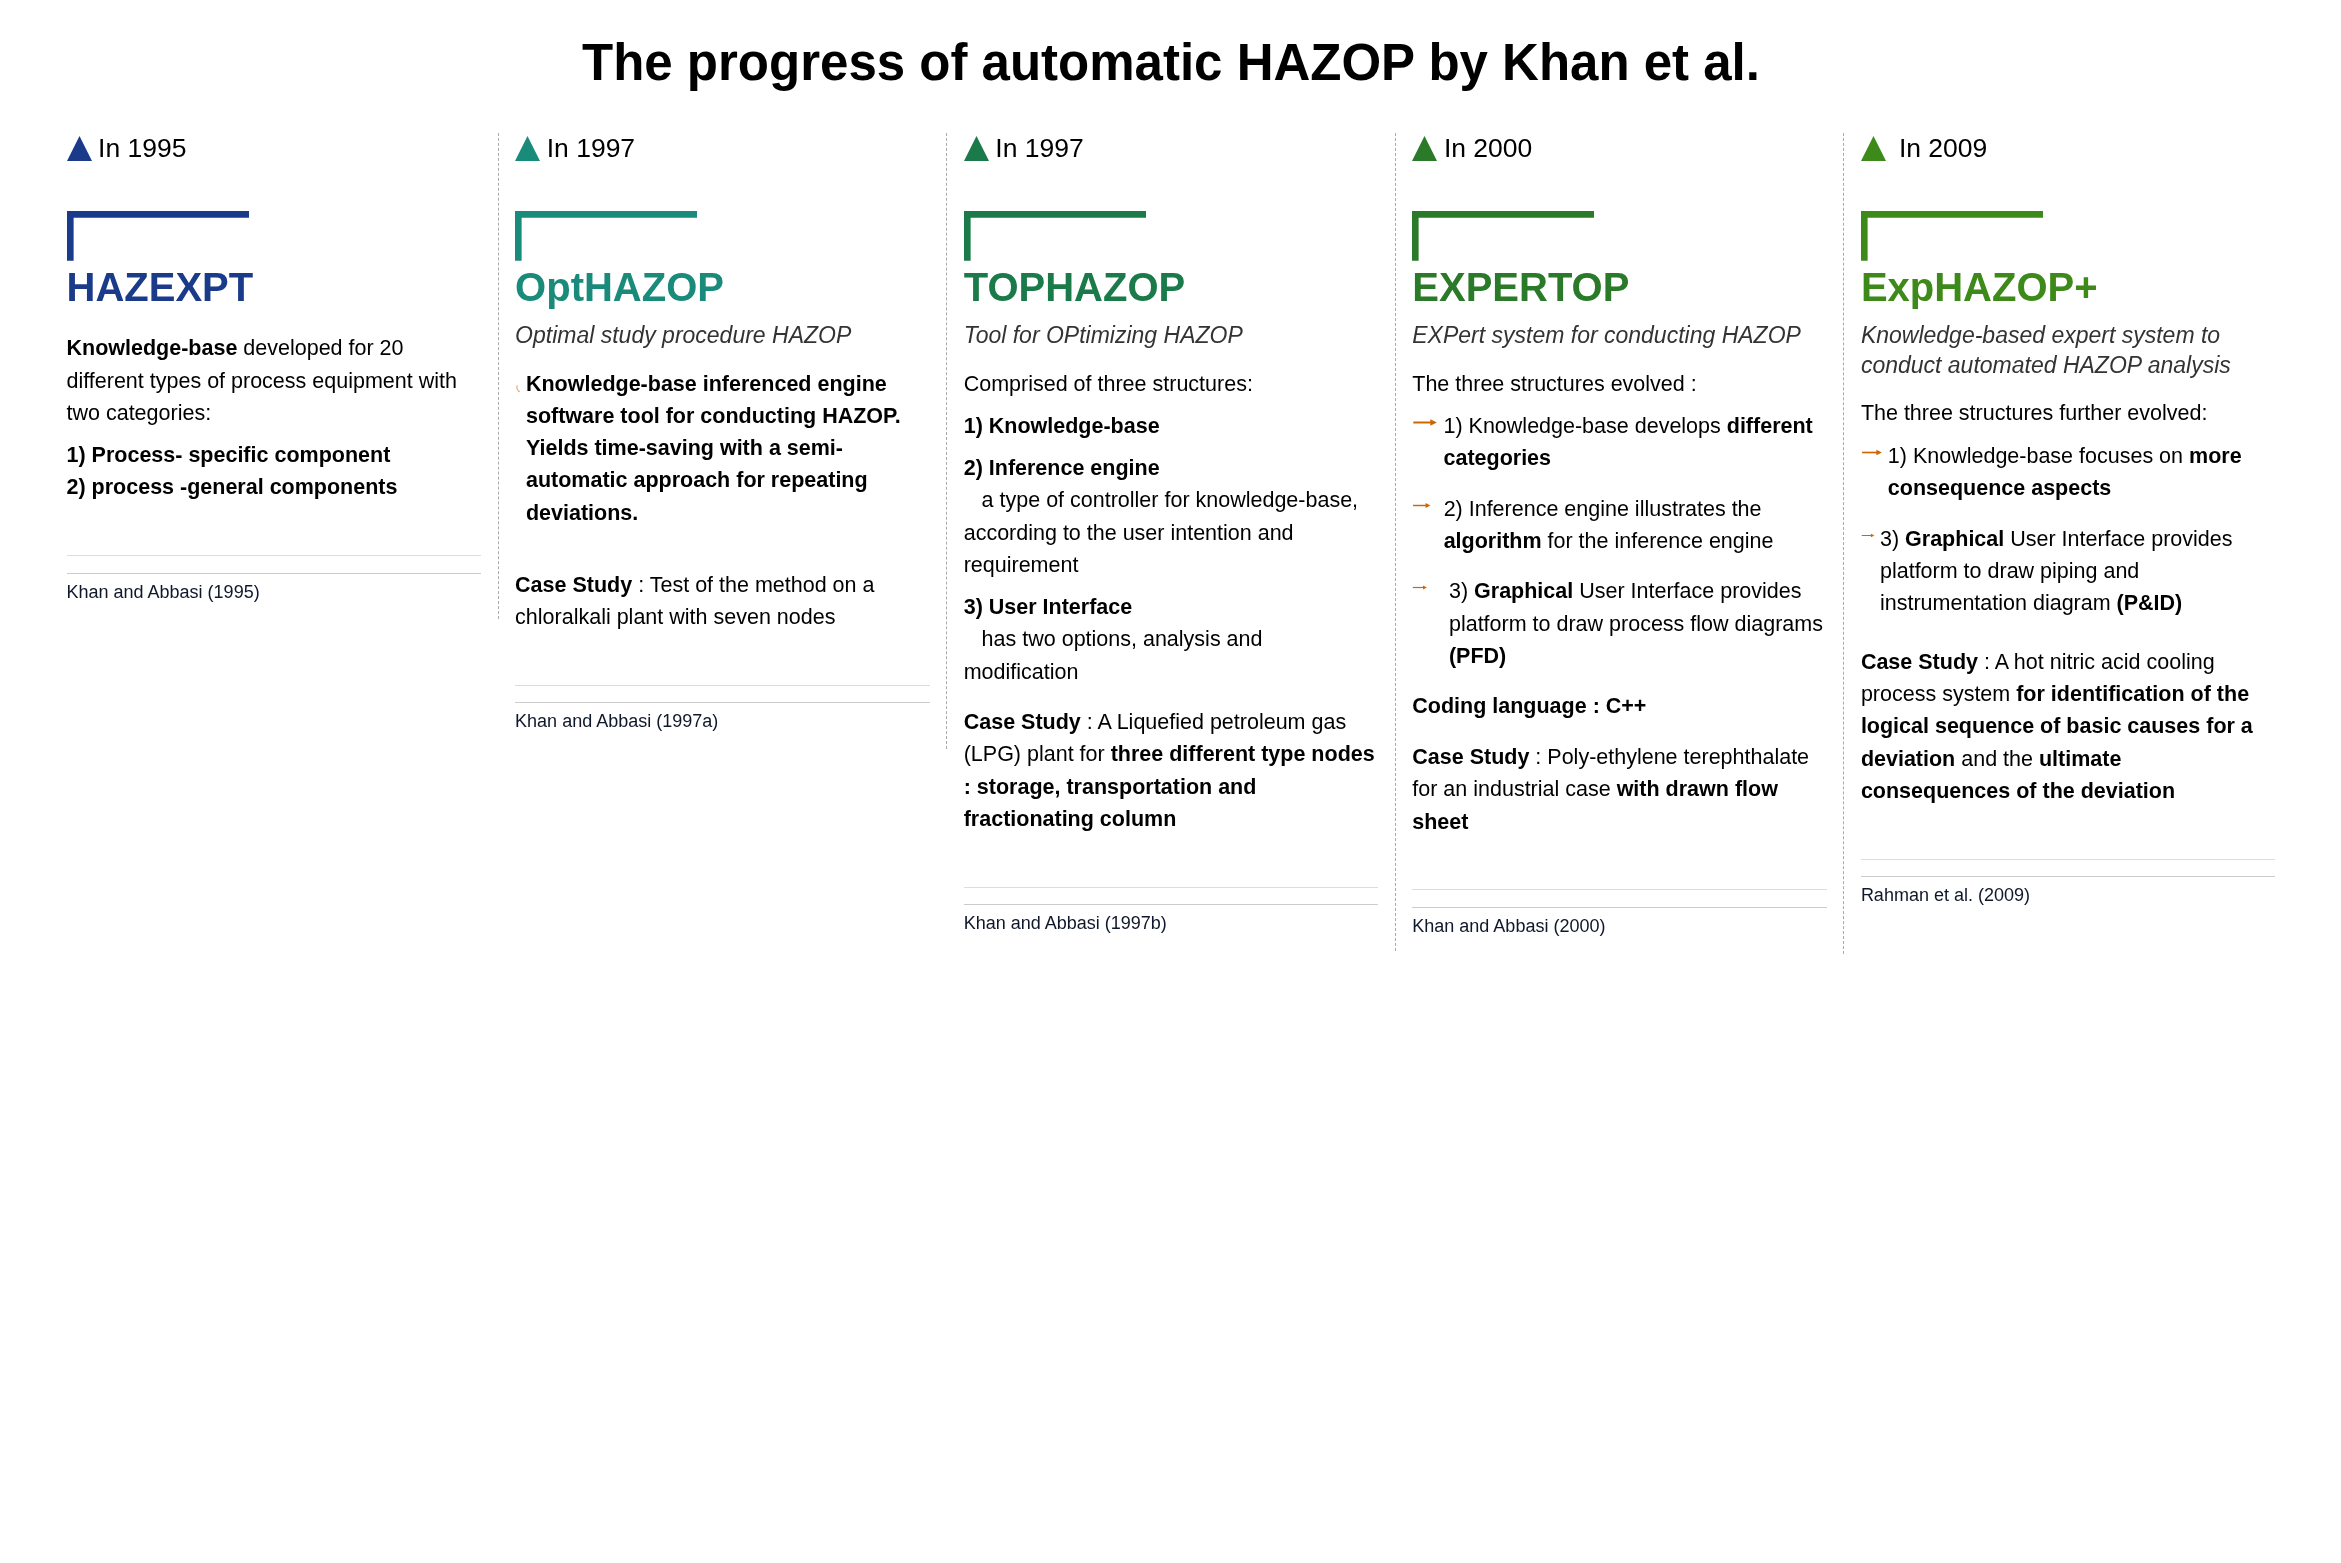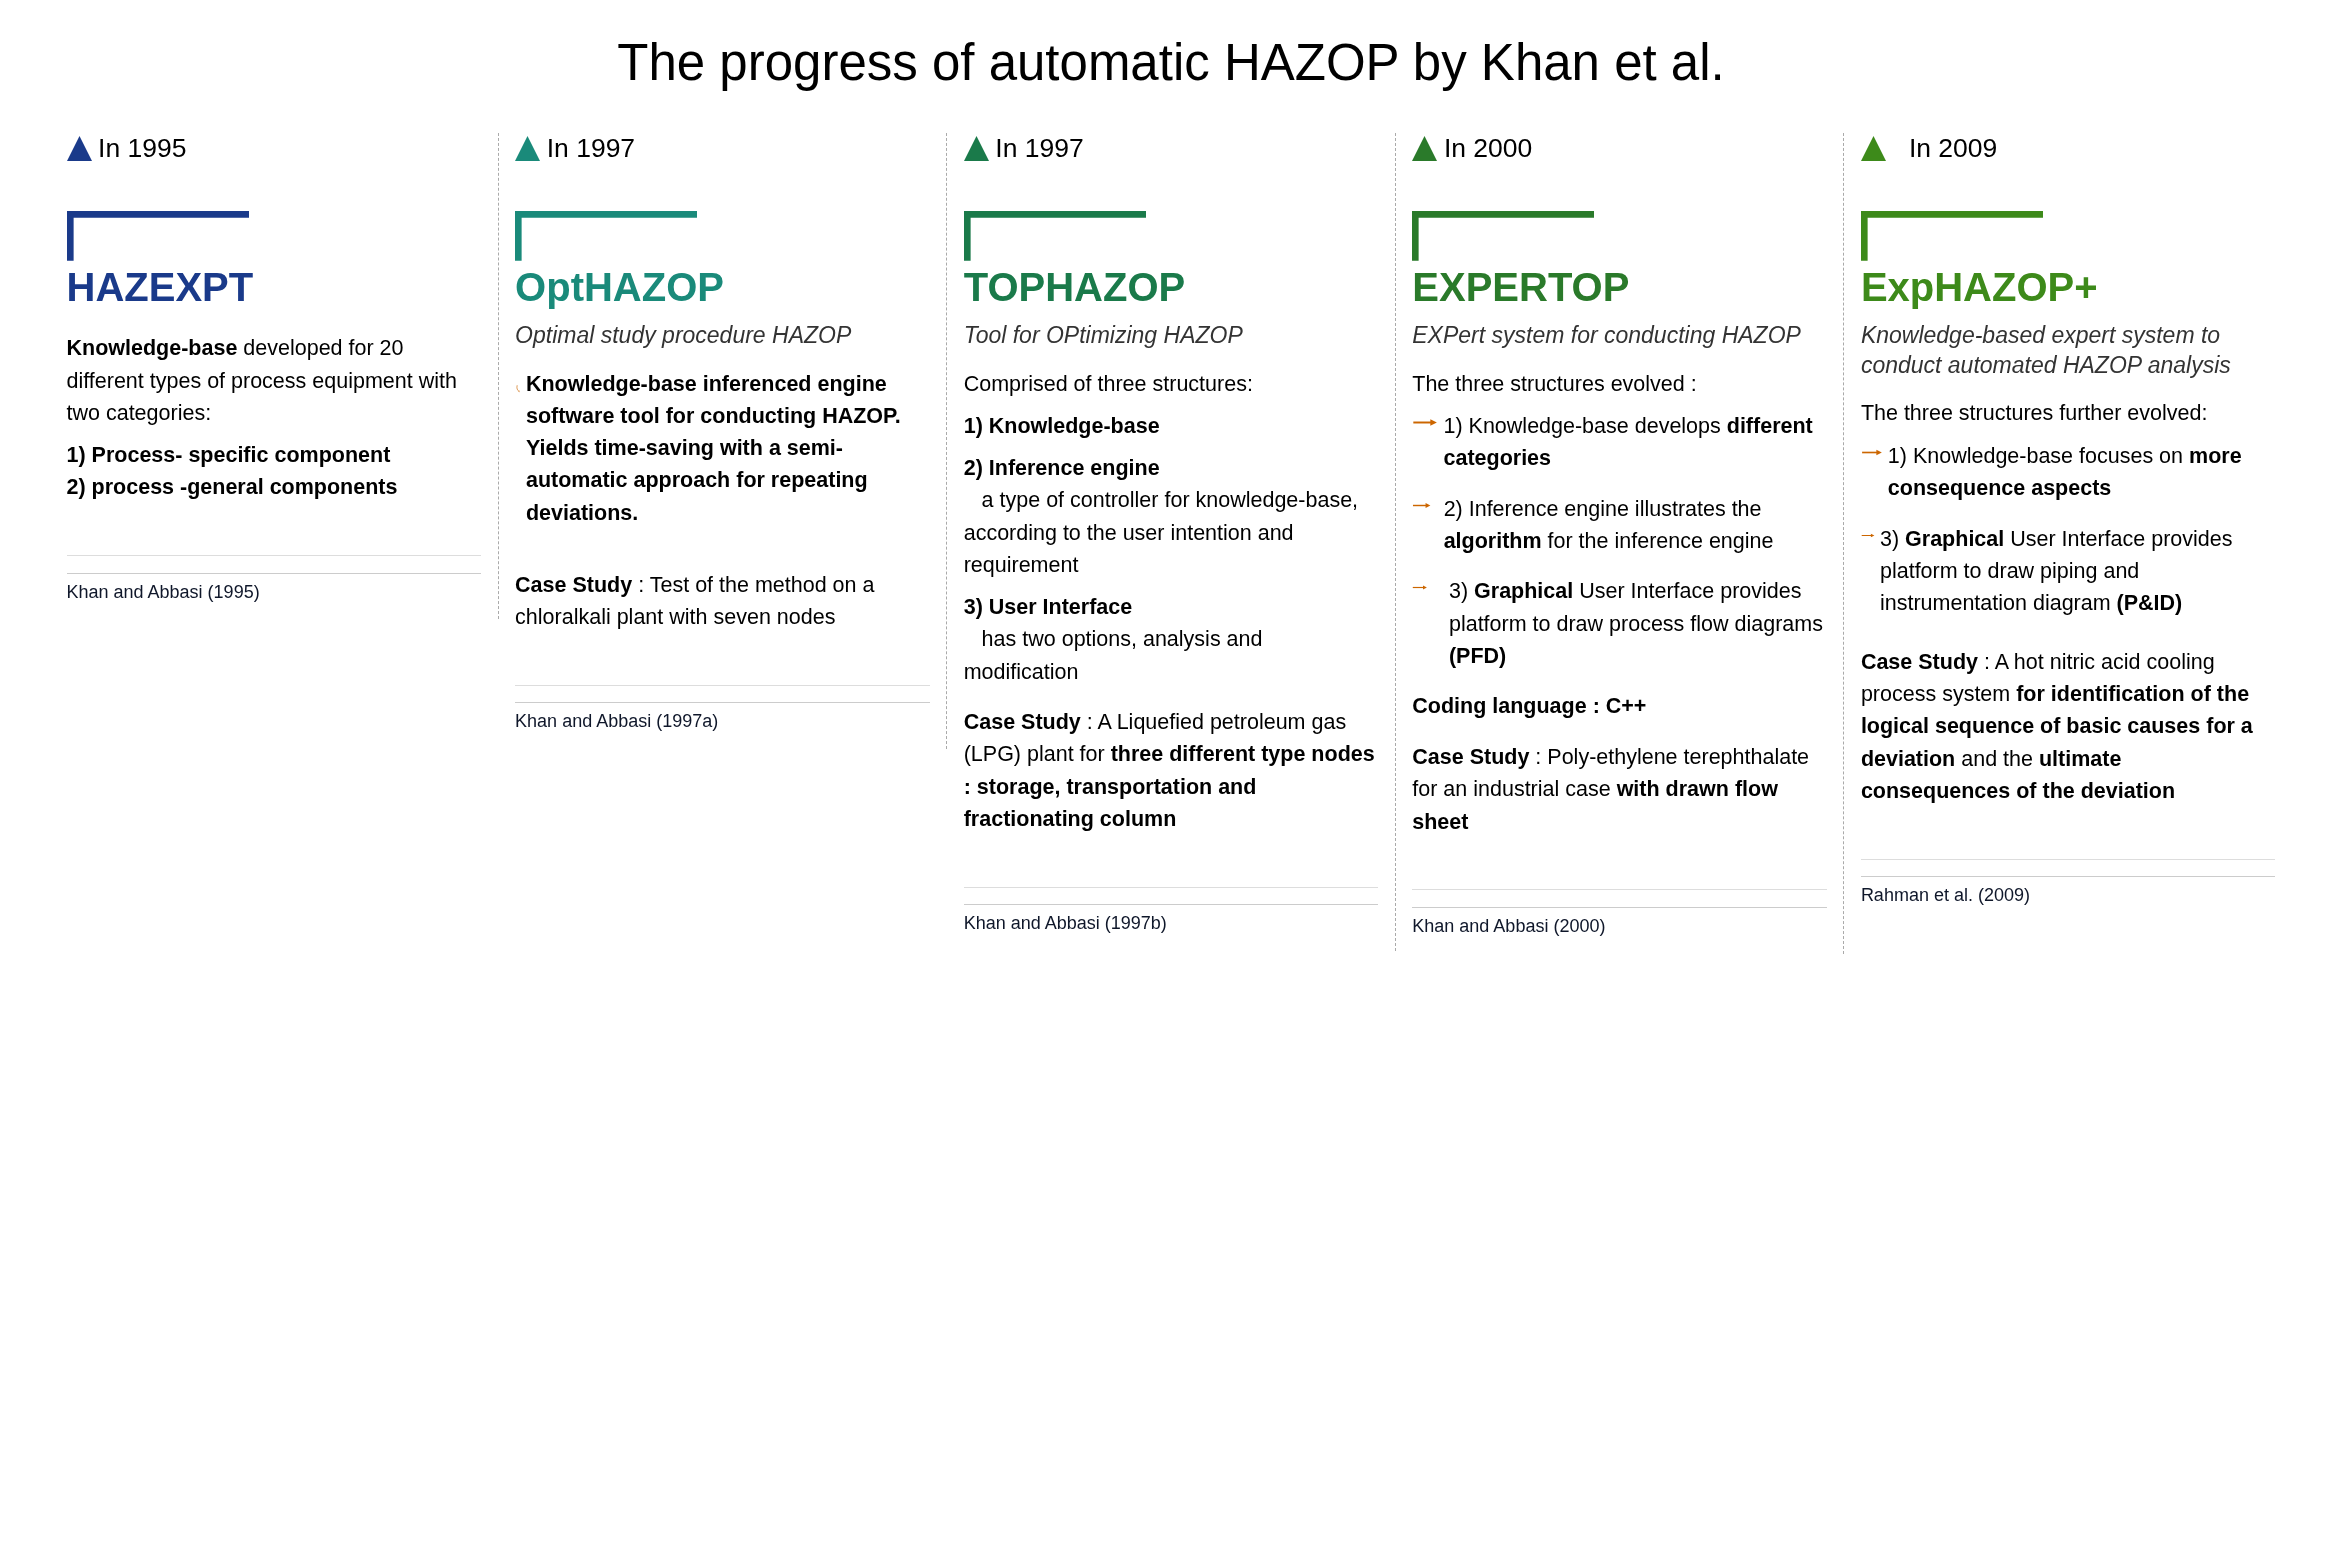--- a/index.html
+++ b/index.html
@@ -6,21 +6,21 @@
     body {
       font-family: Arial, sans-serif;
       background: #fff;
       width: 2342px;
       min-height: 1563px;
       padding: 33px 50px;
     }
     .main-title {
       text-align: center;
       font-size: 51px;
-      font-weight: normal;
+      font-weight: bold;
       margin-bottom: 41px;
       color: #000;
     }
     .timeline-container {
       display: flex;
       flex-direction: row;
       width: 100%;
       gap: 0;
     }
     .column {
@@ -264,21 +264,21 @@
       </div>
     </div>
     <div class="citation-block">
       <div class="section-divider"></div>
       <div class="footer-citation">Khan and Abbasi (2000)</div>
     </div>
   </div>
 
   <div class="column col-layout">
     <div class="year-area">
-      <div style="display:flex;align-items:center;gap:23px;">
+      <div style="display:flex;align-items:center;gap:13px;">
         <svg width="25" height="25" viewBox="0 0 30 30">
             <polygon points="15,0 30,30 0,30" fill="#3d8a1a"></polygon>
           </svg>
         <span class="year-label">In 2009</span>
       </div>
     </div>
 
     <svg class="svg-bracket" width="182" height="50" viewBox="0 0 220 60">
       <polyline points="220,0 0,0 0,60" stroke="#3d8a1a" stroke-width="16" fill="none"></polyline>
     </svg>

